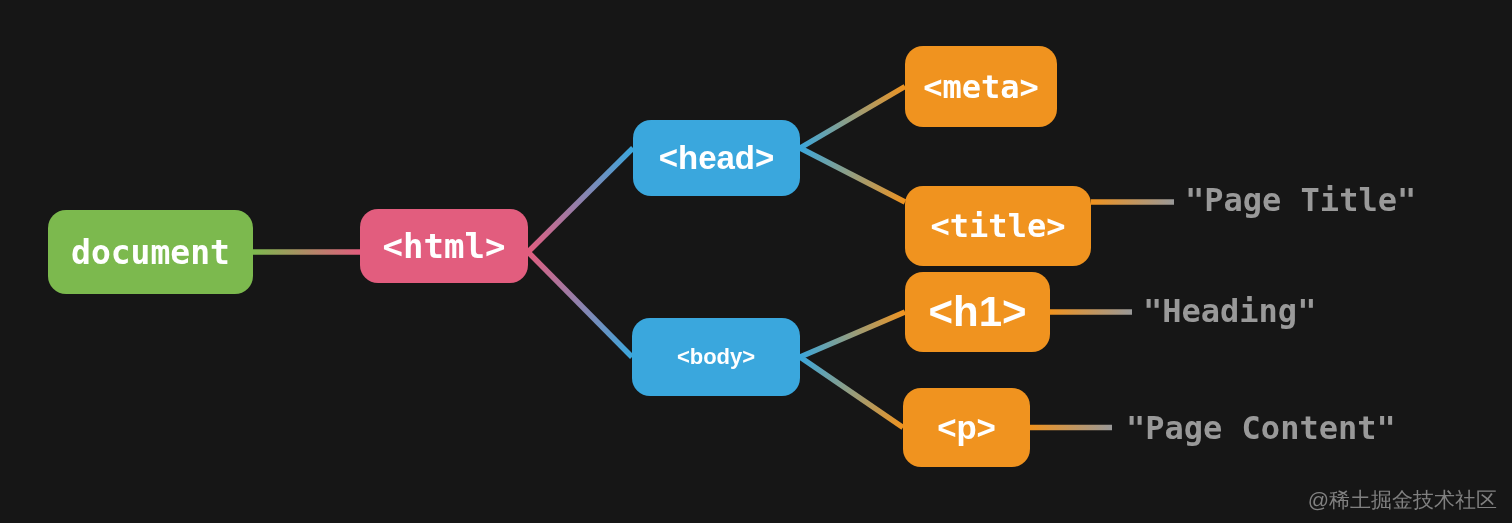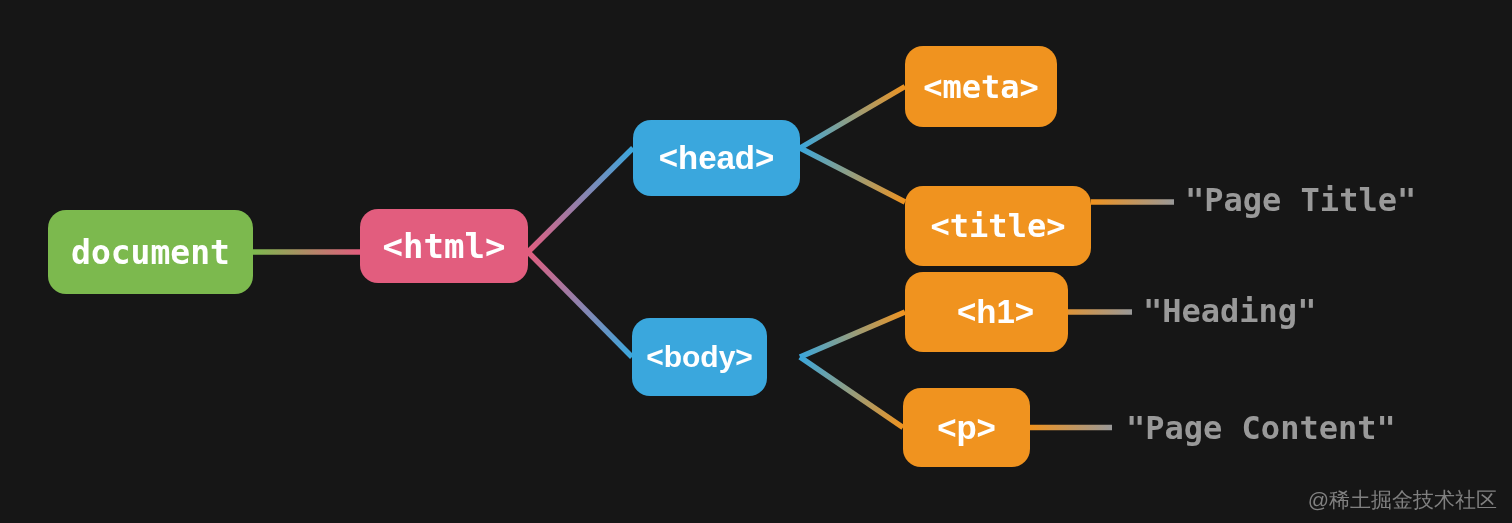--- a/index.html
+++ b/index.html
@@ -29,24 +29,24 @@
     color: var(--c-label, #ffffff);
     font-weight: bold;
     border-radius: 18px;
   }
   .font-mono { font-family: "DejaVu Sans Mono", "Liberation Mono", monospace; }
   .font-sans { font-family: "Liberation Sans", "DejaVu Sans", sans-serif; }
 
   #node-document { left: 48px;  top: 210px; width: 205px; height: 84px; background: var(--c-green);  font-size: 33px; }
   #node-html     { left: 360px; top: 209px; width: 168px; height: 74px; background: var(--c-pink);   font-size: 34px; }
   #node-head     { left: 633px; top: 120px; width: 167px; height: 76px; background: var(--c-blue);   font-size: 33px; }
-  #node-body     { left: 632px; top: 318px; width: 135px; height: 78px; background: var(--c-blue);   font-size: 30px; }
+  #node-body     { left: 632px; top: 318px; width: 168px; height: 78px; background: var(--c-blue);   font-size: 22px; }
   #node-meta     { left: 905px; top: 46px;  width: 152px; height: 81px; background: var(--c-orange); font-size: 32px; }
   #node-title    { left: 905px; top: 162px; width: 186px; height: 80px; background: var(--c-orange); font-size: 32px; margin-top: 24px; }
-  #node-h1       { left: 905px; top: 272px; width: 145px; height: 80px; background: var(--c-orange); font-size: 33px; padding-left: 18px; }
+  #node-h1       { left: 905px; top: 272px; width: 145px; height: 80px; background: var(--c-orange); font-size: 42px; }
   #node-p        { left: 903px; top: 388px; width: 127px; height: 79px; background: var(--c-orange); font-size: 33px; }
 
   .leaf-text {
     position: absolute;
     z-index: 2;
     transform: translateY(-52%);
     color: var(--c-leaf, #999999);
     font-family: "DejaVu Sans Mono", "Liberation Mono", monospace;
     font-weight: bold;
     font-size: 32px;

